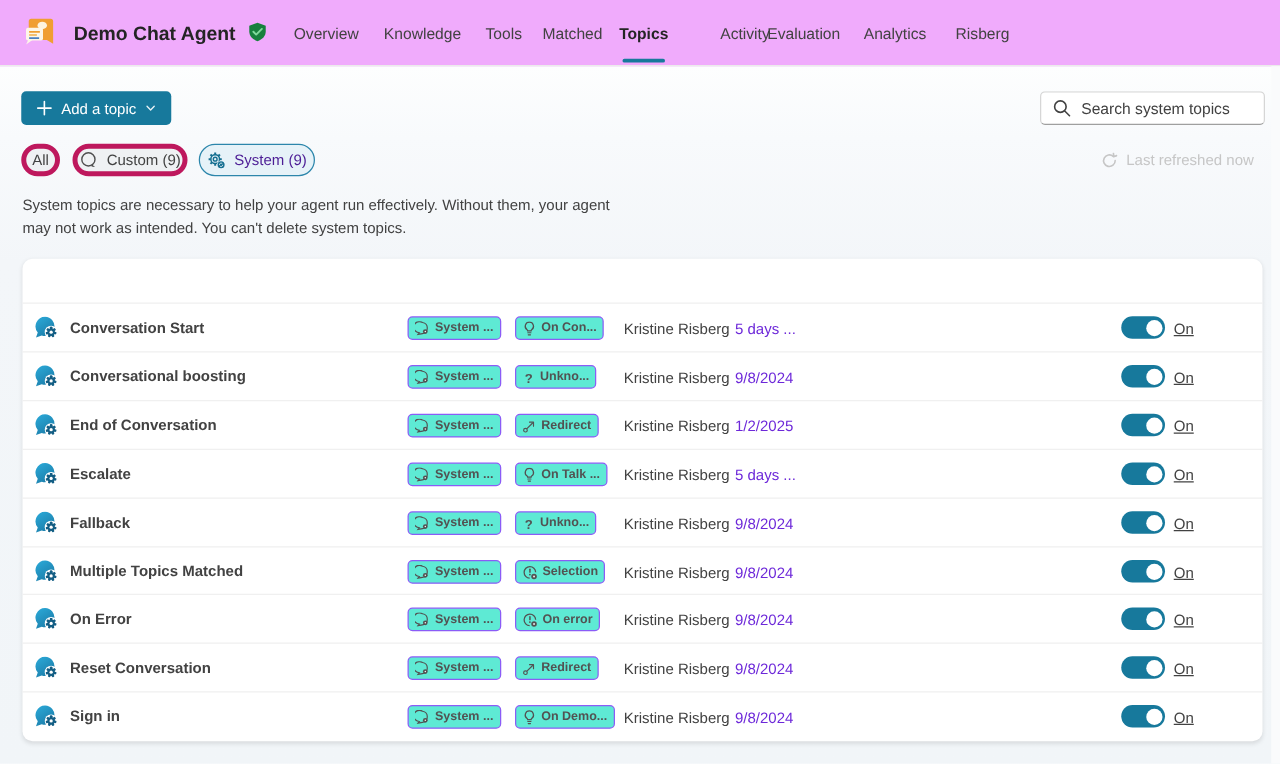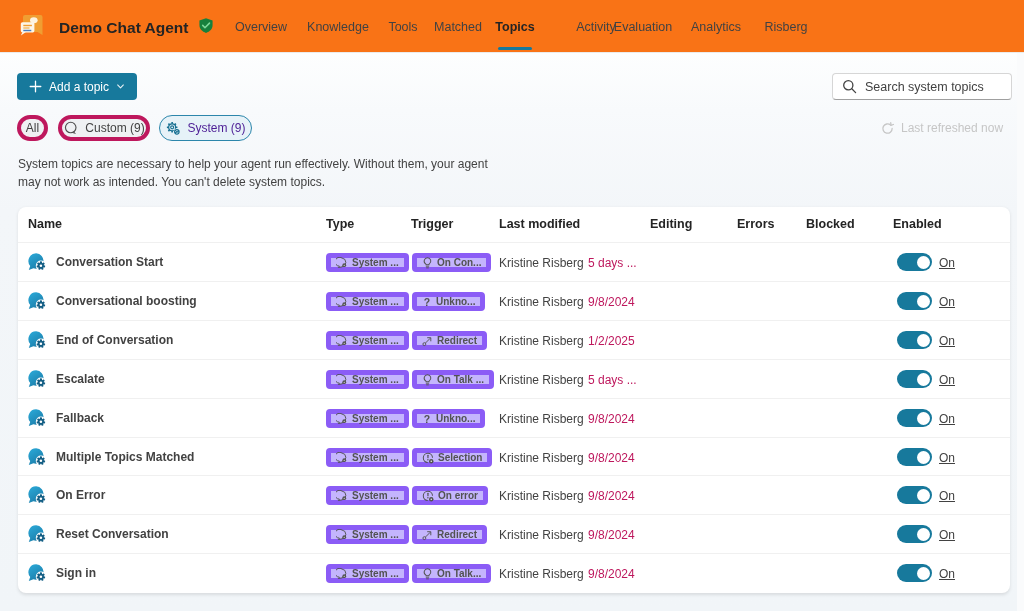--- a/index.html
+++ b/index.html
@@ -1,20 +1,20 @@
 <!DOCTYPE html>
 <html><head>
 <meta charset="utf-8">
 <style>
   * { margin:0; padding:0; box-sizing:border-box; }
   html,body { width:1024px; height:611px; overflow:hidden; }
   body { font-family:"Liberation Sans", sans-serif; background:linear-gradient(180deg,#fdfefe 53px,#f8fafc 110px,#f3f6f9 210px,#f1f5f8 611px); position:relative; }
 
   
-  .topbar { position:absolute; top:0; left:0; width:1024px; height:53px; background:#f97316; border-bottom:1px solid #ebebeb; }
+  .topbar { position:absolute; top:0; left:0; width:1024px; height:53px; background:#f0abfc; border-bottom:1px solid #ebebeb; }
   .logo { position:absolute; left:18px; top:14px; }
   .title { position:absolute; left:59px; top:19px; font-size:15.5px; font-weight:bold; color:#242424; }
   .shield { position:absolute; left:198px; top:17px; }
   .nav { position:absolute; top:0; height:53px; font-size:12.5px; color:#424242; }
   .nav span { position:absolute; top:20px; white-space:nowrap; transform:translateX(-50%); }
   .tab-sel { font-weight:bold; color:#242424; }
   .underline { position:absolute; left:498px; top:47px; width:34px; height:3px; background:#17799c; border-radius:2px; }
 
   
   .addbtn { position:absolute; left:17px; top:73px; width:120px; height:27px; background:#17799c; border-radius:4px; color:#fff; font-size:12px; font-weight:normal; display:flex; align-items:center; justify-content:center; gap:7px; }
@@ -26,25 +26,25 @@
   .search { position:absolute; left:832px; top:73px; width:180px; height:27px; background:#fff; border:1px solid #d6d6d6; border-bottom:1px solid #9f9f9f; border-radius:4px; display:flex; align-items:center; padding-left:9px; gap:8px; font-size:12.5px; color:#424242; }
   .refresh { position:absolute; left:881px; top:121px; font-size:12px; color:#c6c6c6; display:flex; align-items:center; gap:7px; }
 
   
   .card { position:absolute; left:18px; top:207px; width:992px; height:386px; background:#fff; border-radius:8px; box-shadow:0 1.5px 3.5px rgba(0,0,0,0.10); }
   .thead { position:absolute; left:0; top:0; width:100%; height:35px; font-size:12.5px; font-weight:bold; color:#242424; }
   .thead span { position:absolute; top:10px; }
   .row { position:absolute; left:0; width:100%; height:39px; border-top:1px solid #f0f0f0; }
   .ricon { position:absolute; left:10px; top:10px; }
   .rname { position:absolute; left:38px; top:12px; font-size:12px; color:#424242;font-weight:bold; }
-  .badge { position:absolute; top:10px; height:19px; background:#c4b5fd; border:5px solid #8b5cf6; border-radius:4px; display:flex; align-items:center; padding:0 5px; gap:4px; font-size:10px; font-weight:bold; color:#525252; white-space:nowrap; }
+  .badge { position:absolute; top:10px; height:19px; background:#5eead4; border:1px solid #8b5cf6; border-radius:4px; display:flex; align-items:center; padding:0 5px; gap:4px; font-size:10px; font-weight:bold; color:#525252; white-space:nowrap; }
   .b-type { left:308px; }
   .b-trig { left:394px; }
   .modby { position:absolute; left:481px; top:13px; font-size:12px; color:#424242; }
-  .mdate { position:absolute; left:570px; top:13px; font-size:12px; color:#be185d; }
+  .mdate { position:absolute; left:570px; top:13px; font-size:12px; color:#6d28d9; }
   .toggle { position:absolute; left:879px; top:10px; width:35px; height:18px; background:#17799c; border-radius:9px; }
   .toggle::after { content:""; position:absolute; right:2.5px; top:2.5px; width:13px; height:13px; background:#fff; border-radius:50%; }
   .onlbl { position:absolute; left:921px; top:13px; font-size:12px; color:#424242;text-decoration:underline; }
 </style>
 </head>
 <body>
 
 <div class="topbar">
   <svg class="logo" width="26" height="25" viewBox="0 0 26 25">
     <path d="M7 1 h15.5 a2 2 0 0 1 2 2 v13.5 l0 4.5 -5 -3 H7 a2 2 0 0 1 -2 -2 V3 a2 2 0 0 1 2 -2 z" fill="#f09e32"></path>
@@ -129,30 +129,20 @@
   <svg width="13" height="13" viewBox="0 0 14 14">
       <path d="M12 7 a5 5 0 1 1 -1.7 -3.7" fill="none" stroke="#c6c6c6" stroke-width="1.4" stroke-linecap="round"></path>
       <path d="M10.5 0.8 l0.2 2.8 2.6 -0.9" fill="none" stroke="#c6c6c6" stroke-width="1.4" stroke-linecap="round" stroke-linejoin="round"></path>
     </svg>
   <span>Last refreshed now</span>
 </div>
 
 <div style="position:absolute; right:0; top:53px; width:7px; height:558px; background:#fafbfc;"></div>
 
 <div class="card" id="card">
-  <div class="thead">
-    <span style="left:10px;">Name</span>
-    <span style="left:308px;">Type</span>
-    <span style="left:393px;">Trigger</span>
-    <span style="left:481px;">Last modified</span>
-    <span style="left:632px;">Editing</span>
-    <span style="left:719px;">Errors</span>
-    <span style="left:788px;">Blocked</span>
-    <span style="left:875px;">Enabled</span>
-  </div>
 <div class="row" style="top: 35px;">
     <div class="ricon"><svg width="18" height="18" viewBox="0 0 18 18">
           <defs>
             <linearGradient id="g1" x1="0.2" y1="0" x2="0.8" y2="1">
               <stop offset="0" stop-color="#2aa7d6"></stop>
               <stop offset="1" stop-color="#1b7aa6"></stop>
             </linearGradient>
           </defs>
           <path d="M8.1 0.3 a7.7 7.7 0 0 0 -5.9 12.6 l-1.4 4 4.6 -1.6 A7.7 7.7 0 1 0 8.1 0.3 z" fill="url(#g1)"></path>
           <circle cx="12.9" cy="12.7" r="5.1" fill="#fff"></circle>
@@ -534,20 +524,20 @@
           <circle cx="9.6" cy="9.6" r="2.2" fill="#525252"></circle>
           <circle cx="9.6" cy="9.6" r="0.7" fill="#f5f5f5"></circle>
         </svg>
         <span>System ...</span>
       </div>
     <div class="badge b-trig">
         <svg width="11" height="12" viewBox="0 0 12 13">
           <path d="M6 0.8 a3.6 3.6 0 0 1 2 6.6 c-0.4 0.3 -0.5 0.6 -0.5 1 H4.5 c0 -0.4 -0.1 -0.7 -0.5 -1 A3.6 3.6 0 0 1 6 0.8 z" fill="none" stroke="#525252" stroke-width="1.1"></path>
           <path d="M4.6 10 h2.8 M5 11.8 h2" stroke="#525252" stroke-width="1" stroke-linecap="round"></path>
         </svg>
-        <span>On Talk...</span>
+        <span>On Demo...</span>
       </div>
     <div class="modby">Kristine Risberg</div>
     <div class="mdate">9/8/2024</div>
     <div class="toggle"></div>
     <div class="onlbl">On</div>
     </div>
   </div>
 
 </body></html>

